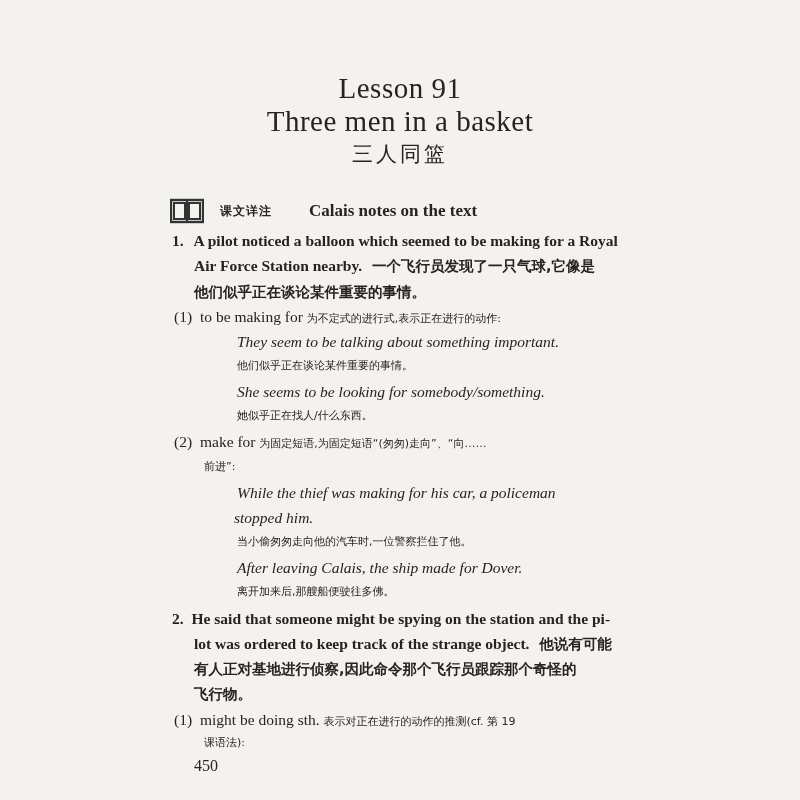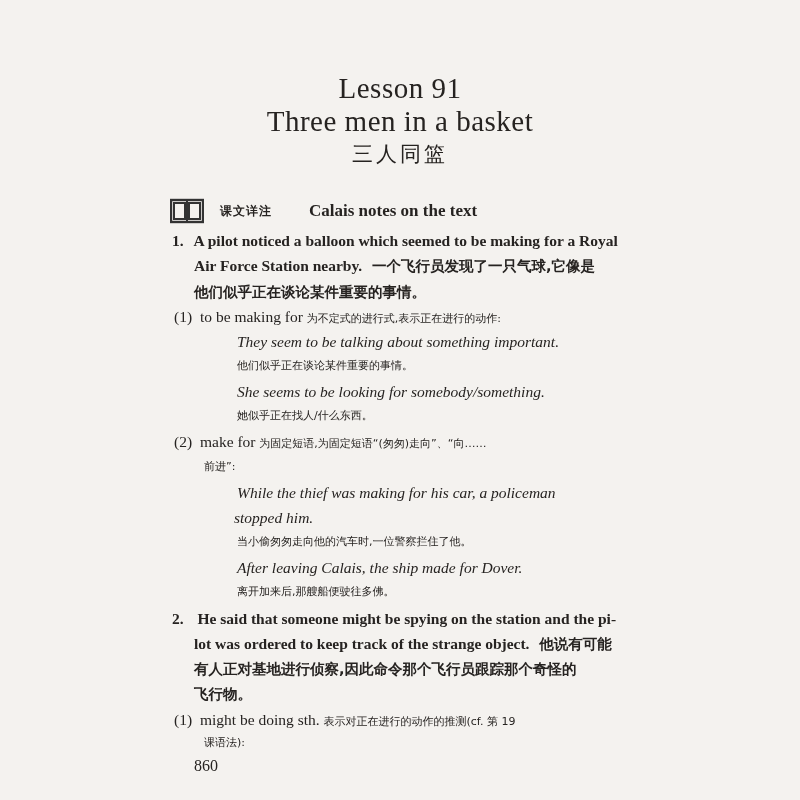--- a/index.html
+++ b/index.html
@@ -74,30 +74,30 @@
   </div>
   <div class="line cn" style="left:204px; top:459px;">前进”:</div>
   <div class="line it" style="left:237px; top:484px;text-align:center;">While the thief was making for his car, a policeman</div>
   <div class="line it" style="left:234px; top:509px;">stopped him.</div>
   <div class="line cn" style="left:237px; top:534px;">当小偷匆匆走向他的汽车时,一位警察拦住了他。</div>
   <div class="line it" style="left:237px; top:559px;">After leaving Calais, the ship made for Dover.</div>
   <div class="line cn" style="left:237px; top:584px;">离开加来后,那艘船便驶往多佛。</div>
 
   <div class="line bold" style="left:172px; top:610px;">
     <span>2.</span>
-    <span style="margin-left:10px">He said that someone might be spying on the station and the pi-</span>
+    <span style="margin-left:4px">He said that someone might be spying on the station and the pi-</span>
   </div>
   <div class="line bold" style="left:194px; top:635px;">
     <span>lot was ordered to keep track of the strange object.</span>
     <span class="cnb" style="margin-left:6px">他说有可能</span>
   </div>
   <div class="line cnb" style="left:194px; top:660px;">有人正对基地进行侦察,因此命令那个飞行员跟踪那个奇怪的</div>
   <div class="line cnb" style="left:194px; top:685px;">飞行物。</div>
 
   <div class="line" style="left:174px; top:711px;">
     <span>(1)</span>
     <span style="margin-left:4px">might be doing sth.</span>
     <span class="cn">表示对正在进行的动作的推测(cf. 第 19</span>
   </div>
   <div class="line cn" style="left:204px; top:735px;">课语法):</div>
 
-  <div class="page-num">860</div>
+  <div class="page-num">450</div>
 </div>
 
 </body></html>

